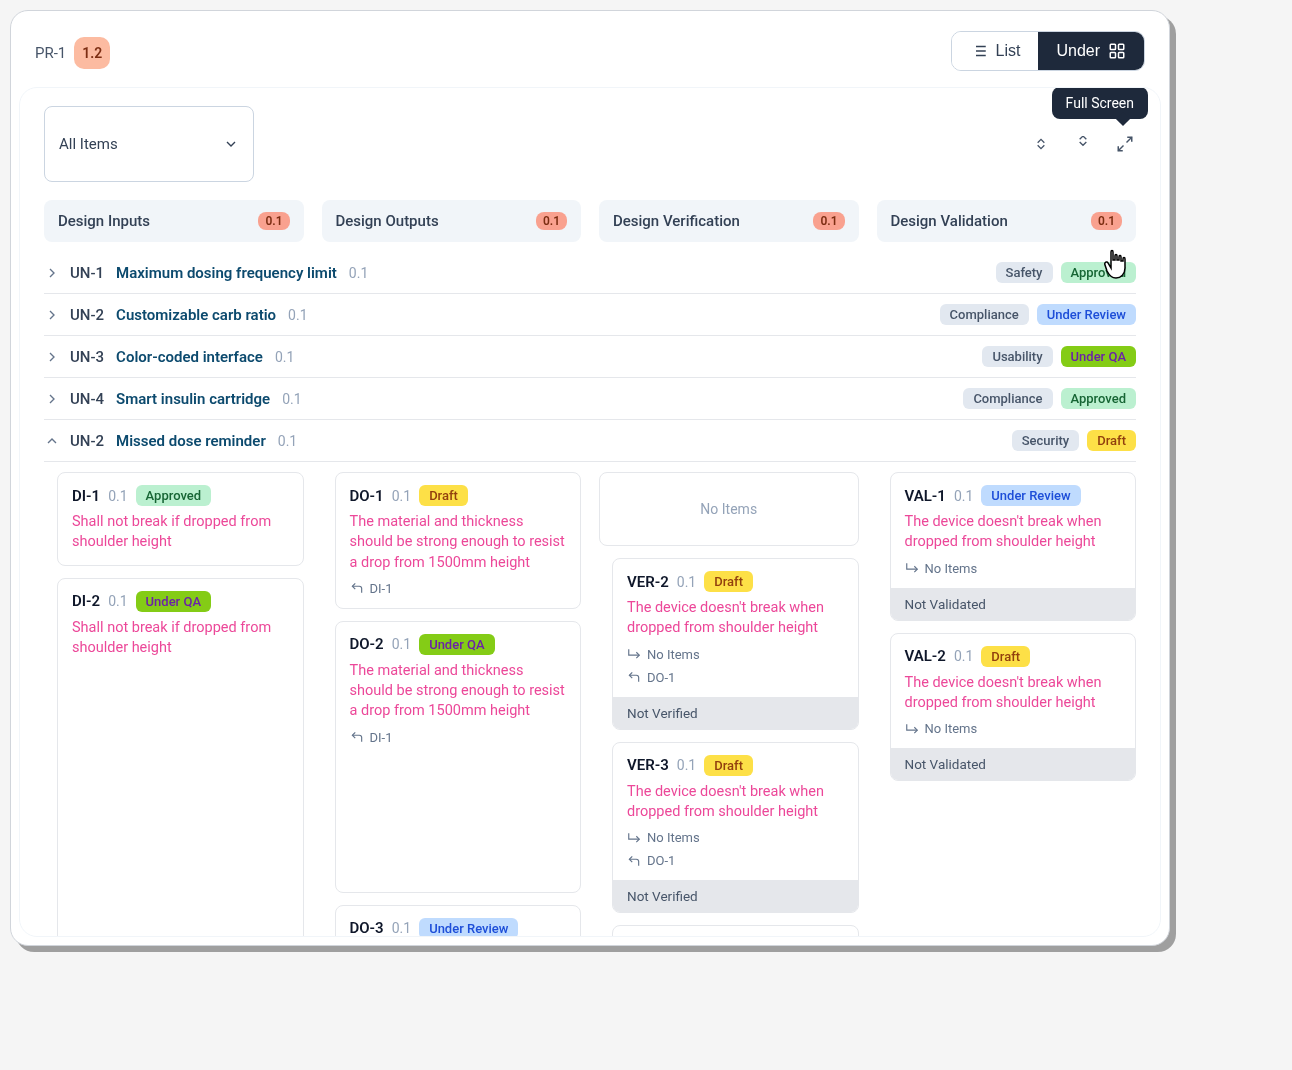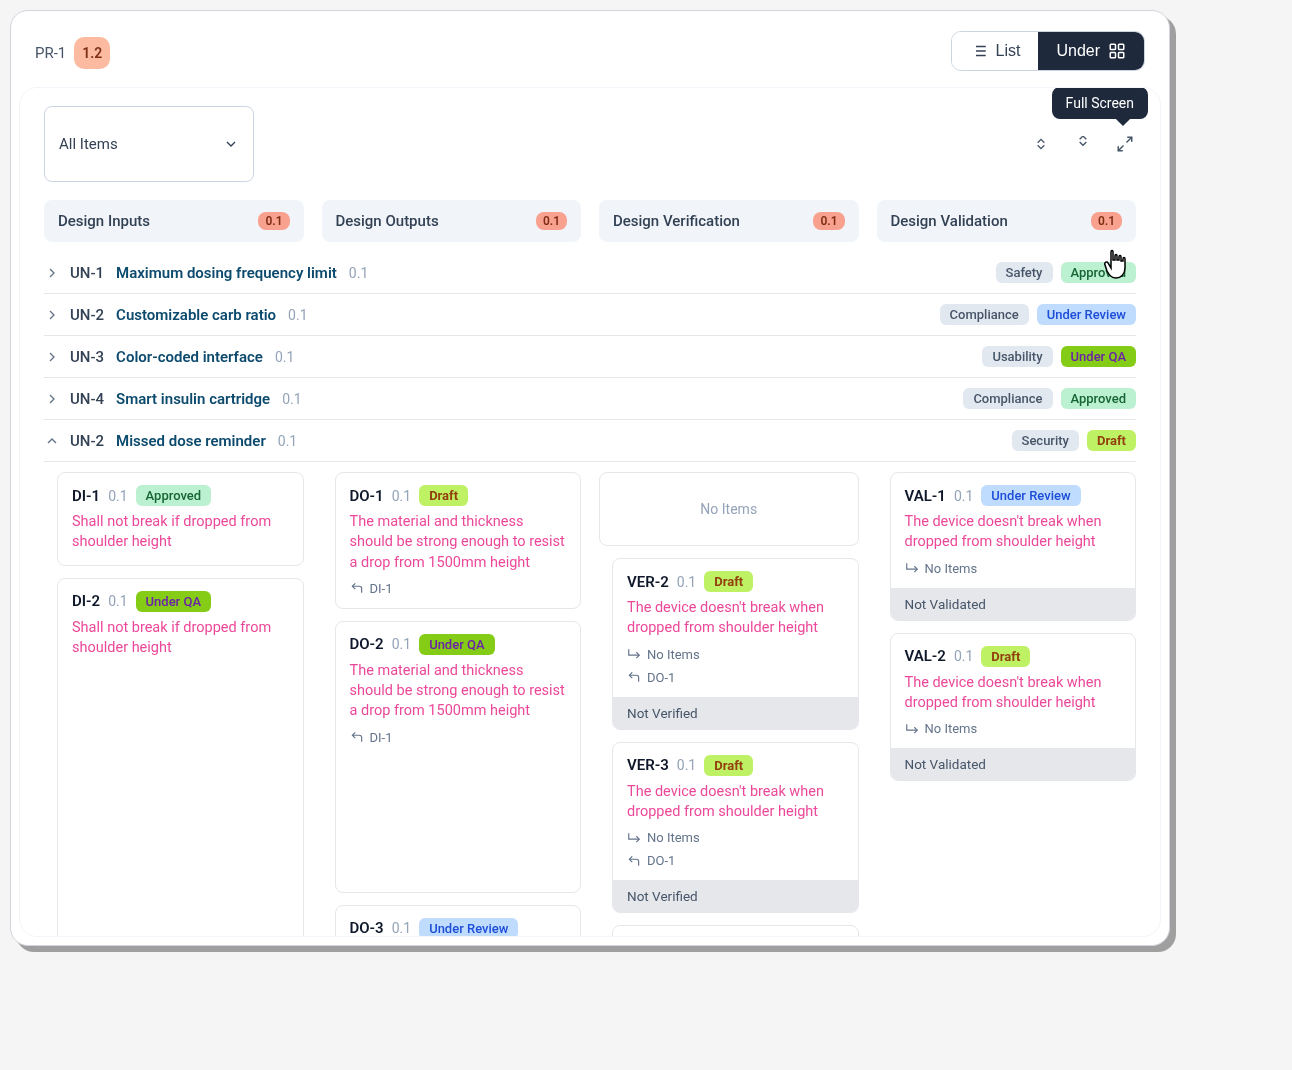--- a/index.html
+++ b/index.html
@@ -146,21 +146,21 @@
   .tag {
     font-size: 13px;
     font-weight: 500;
     padding: 3px 10px;
     border-radius: 6px;
   }
   .tag-grey { background: #e2e8f0; color: #475569; }
   .tag-green { background: #bbf0d0; color: #166534; }
   .tag-blue { background: #bfdbfe; color: #1d4ed8; }
   .tag-purple { background: #84cc16; color: #6b21a8; }
-  .tag-yellow { background: #bef264; color: #92400e; font-weight: bold; }
+  .tag-yellow { background: #fde047; color: #92400e; }
 
   .cards-grid {
     display: grid;
     grid-template-columns: repeat(4, 1fr);
     gap: 18px;
     margin-top: 10px;
   }
   .col { display: flex; flex-direction: column; gap: 12px; }
   .card {
     border: 1px solid #e5e7eb;

